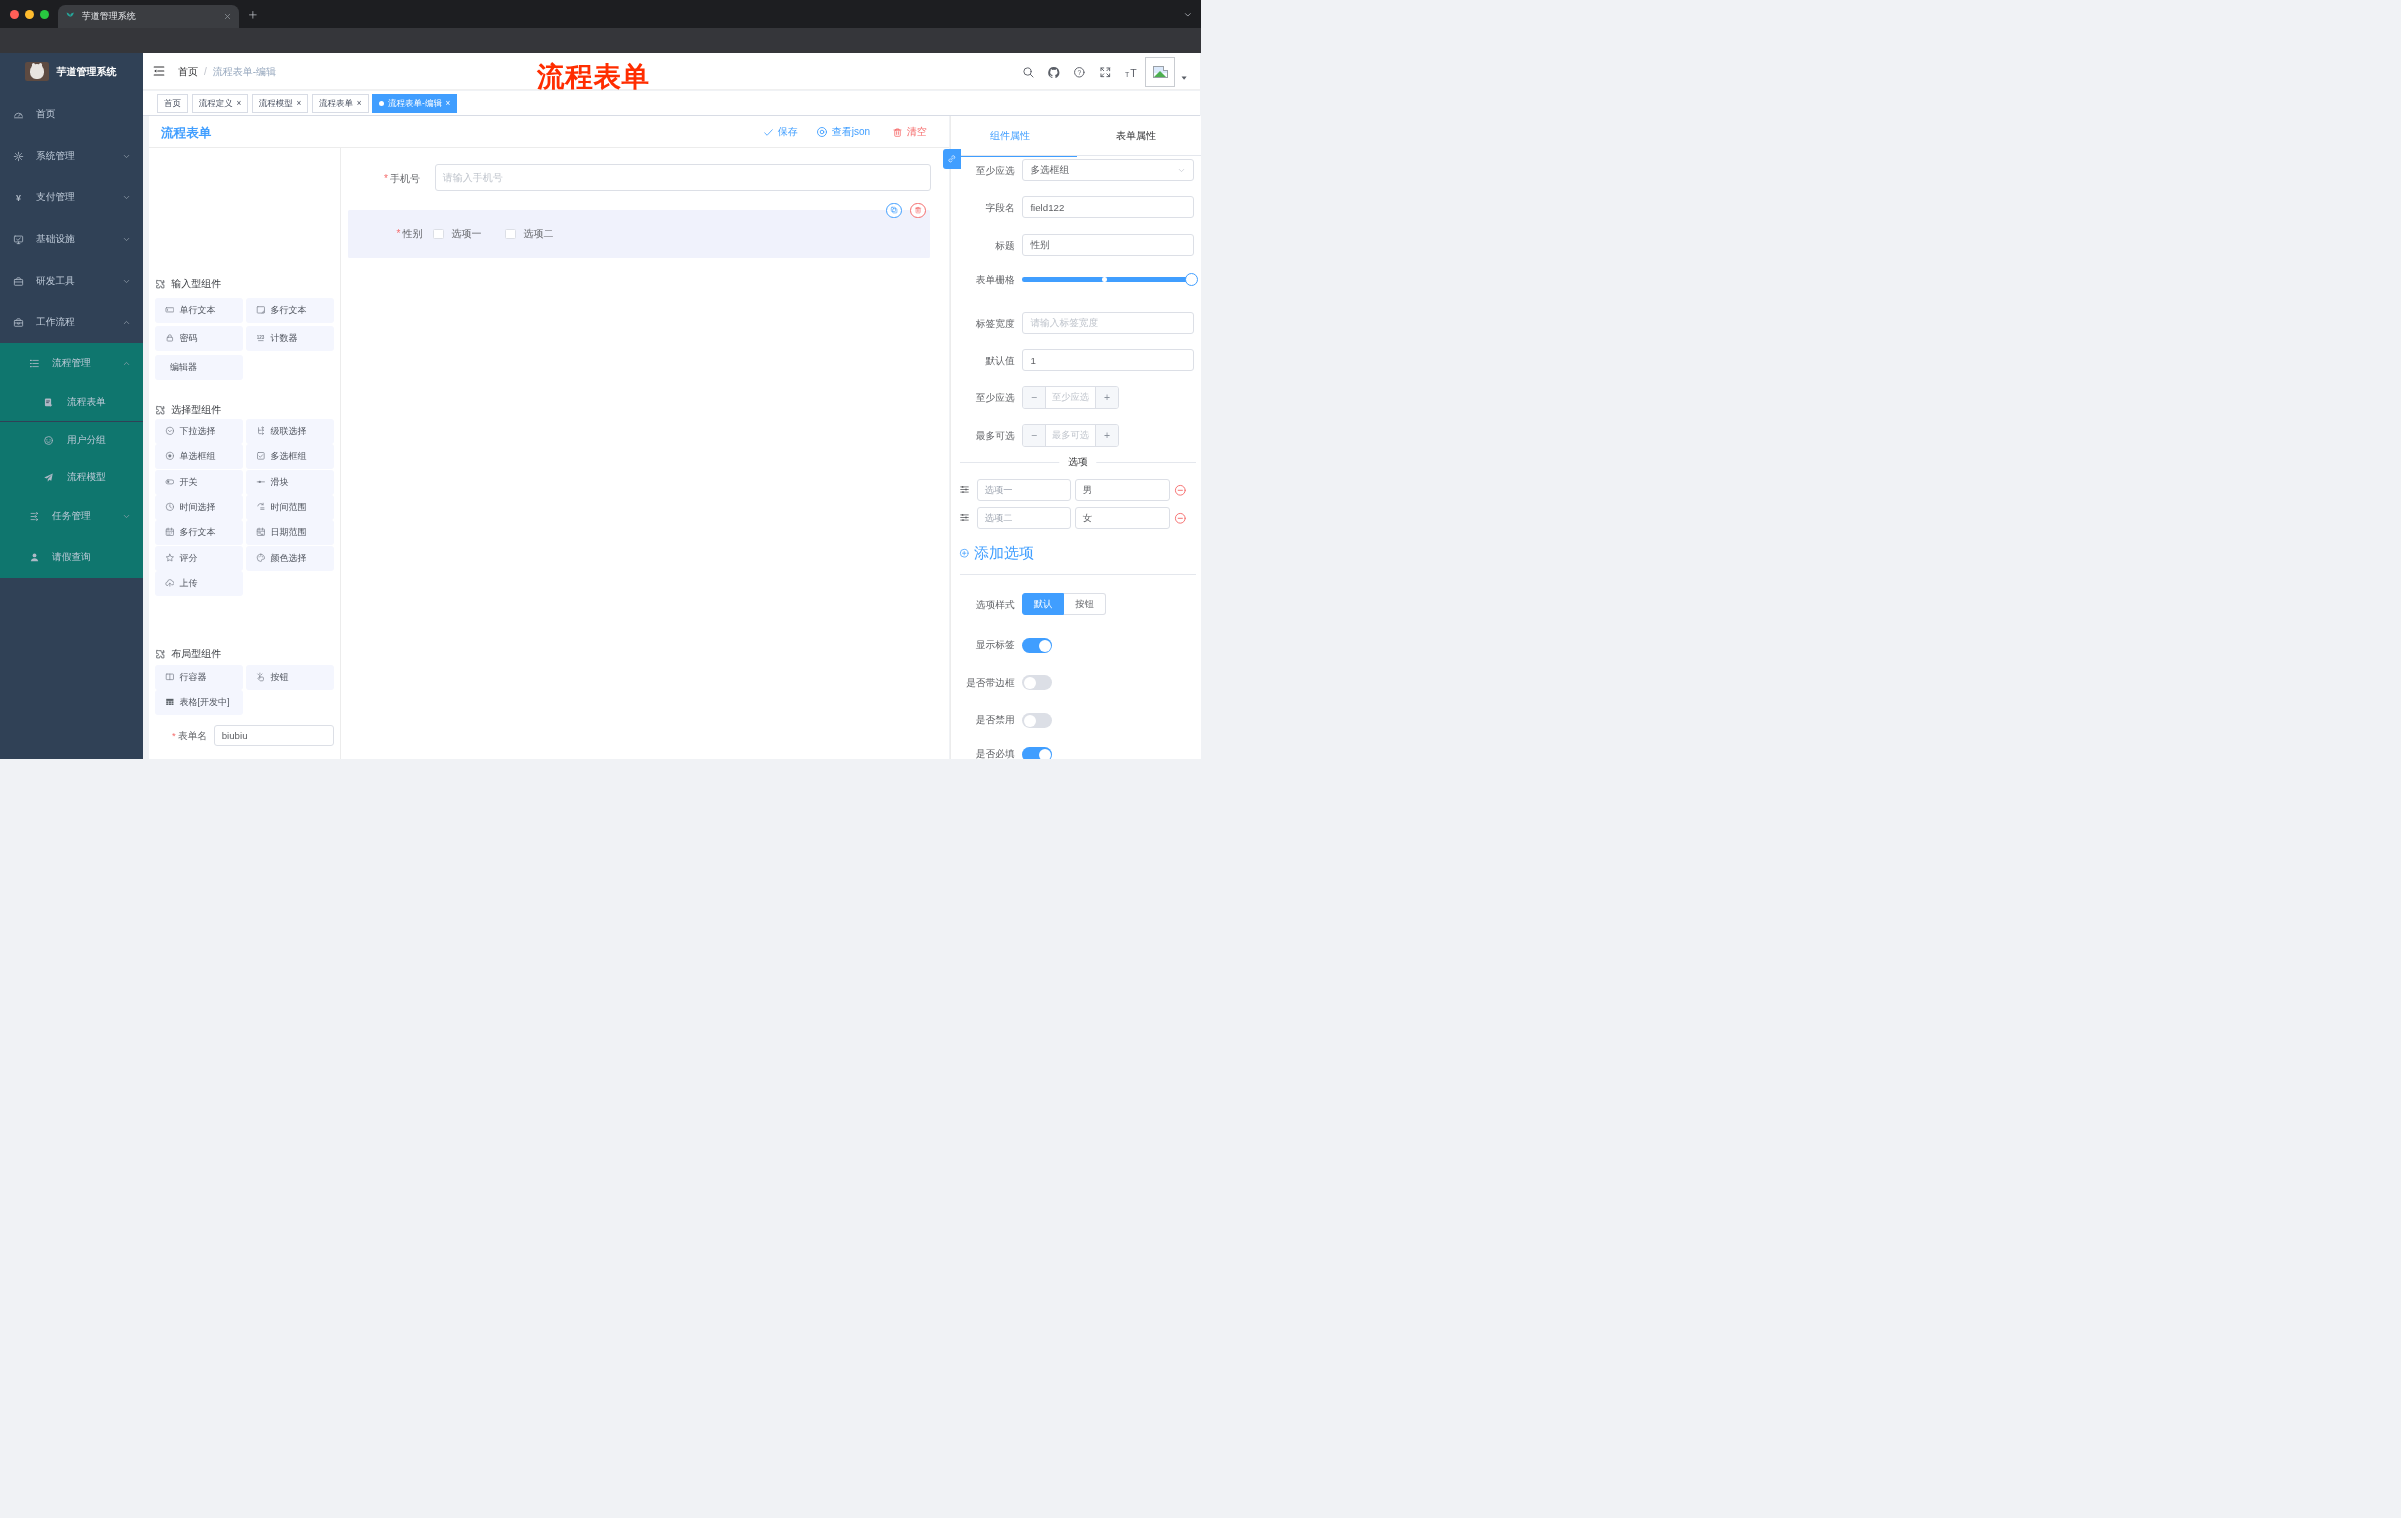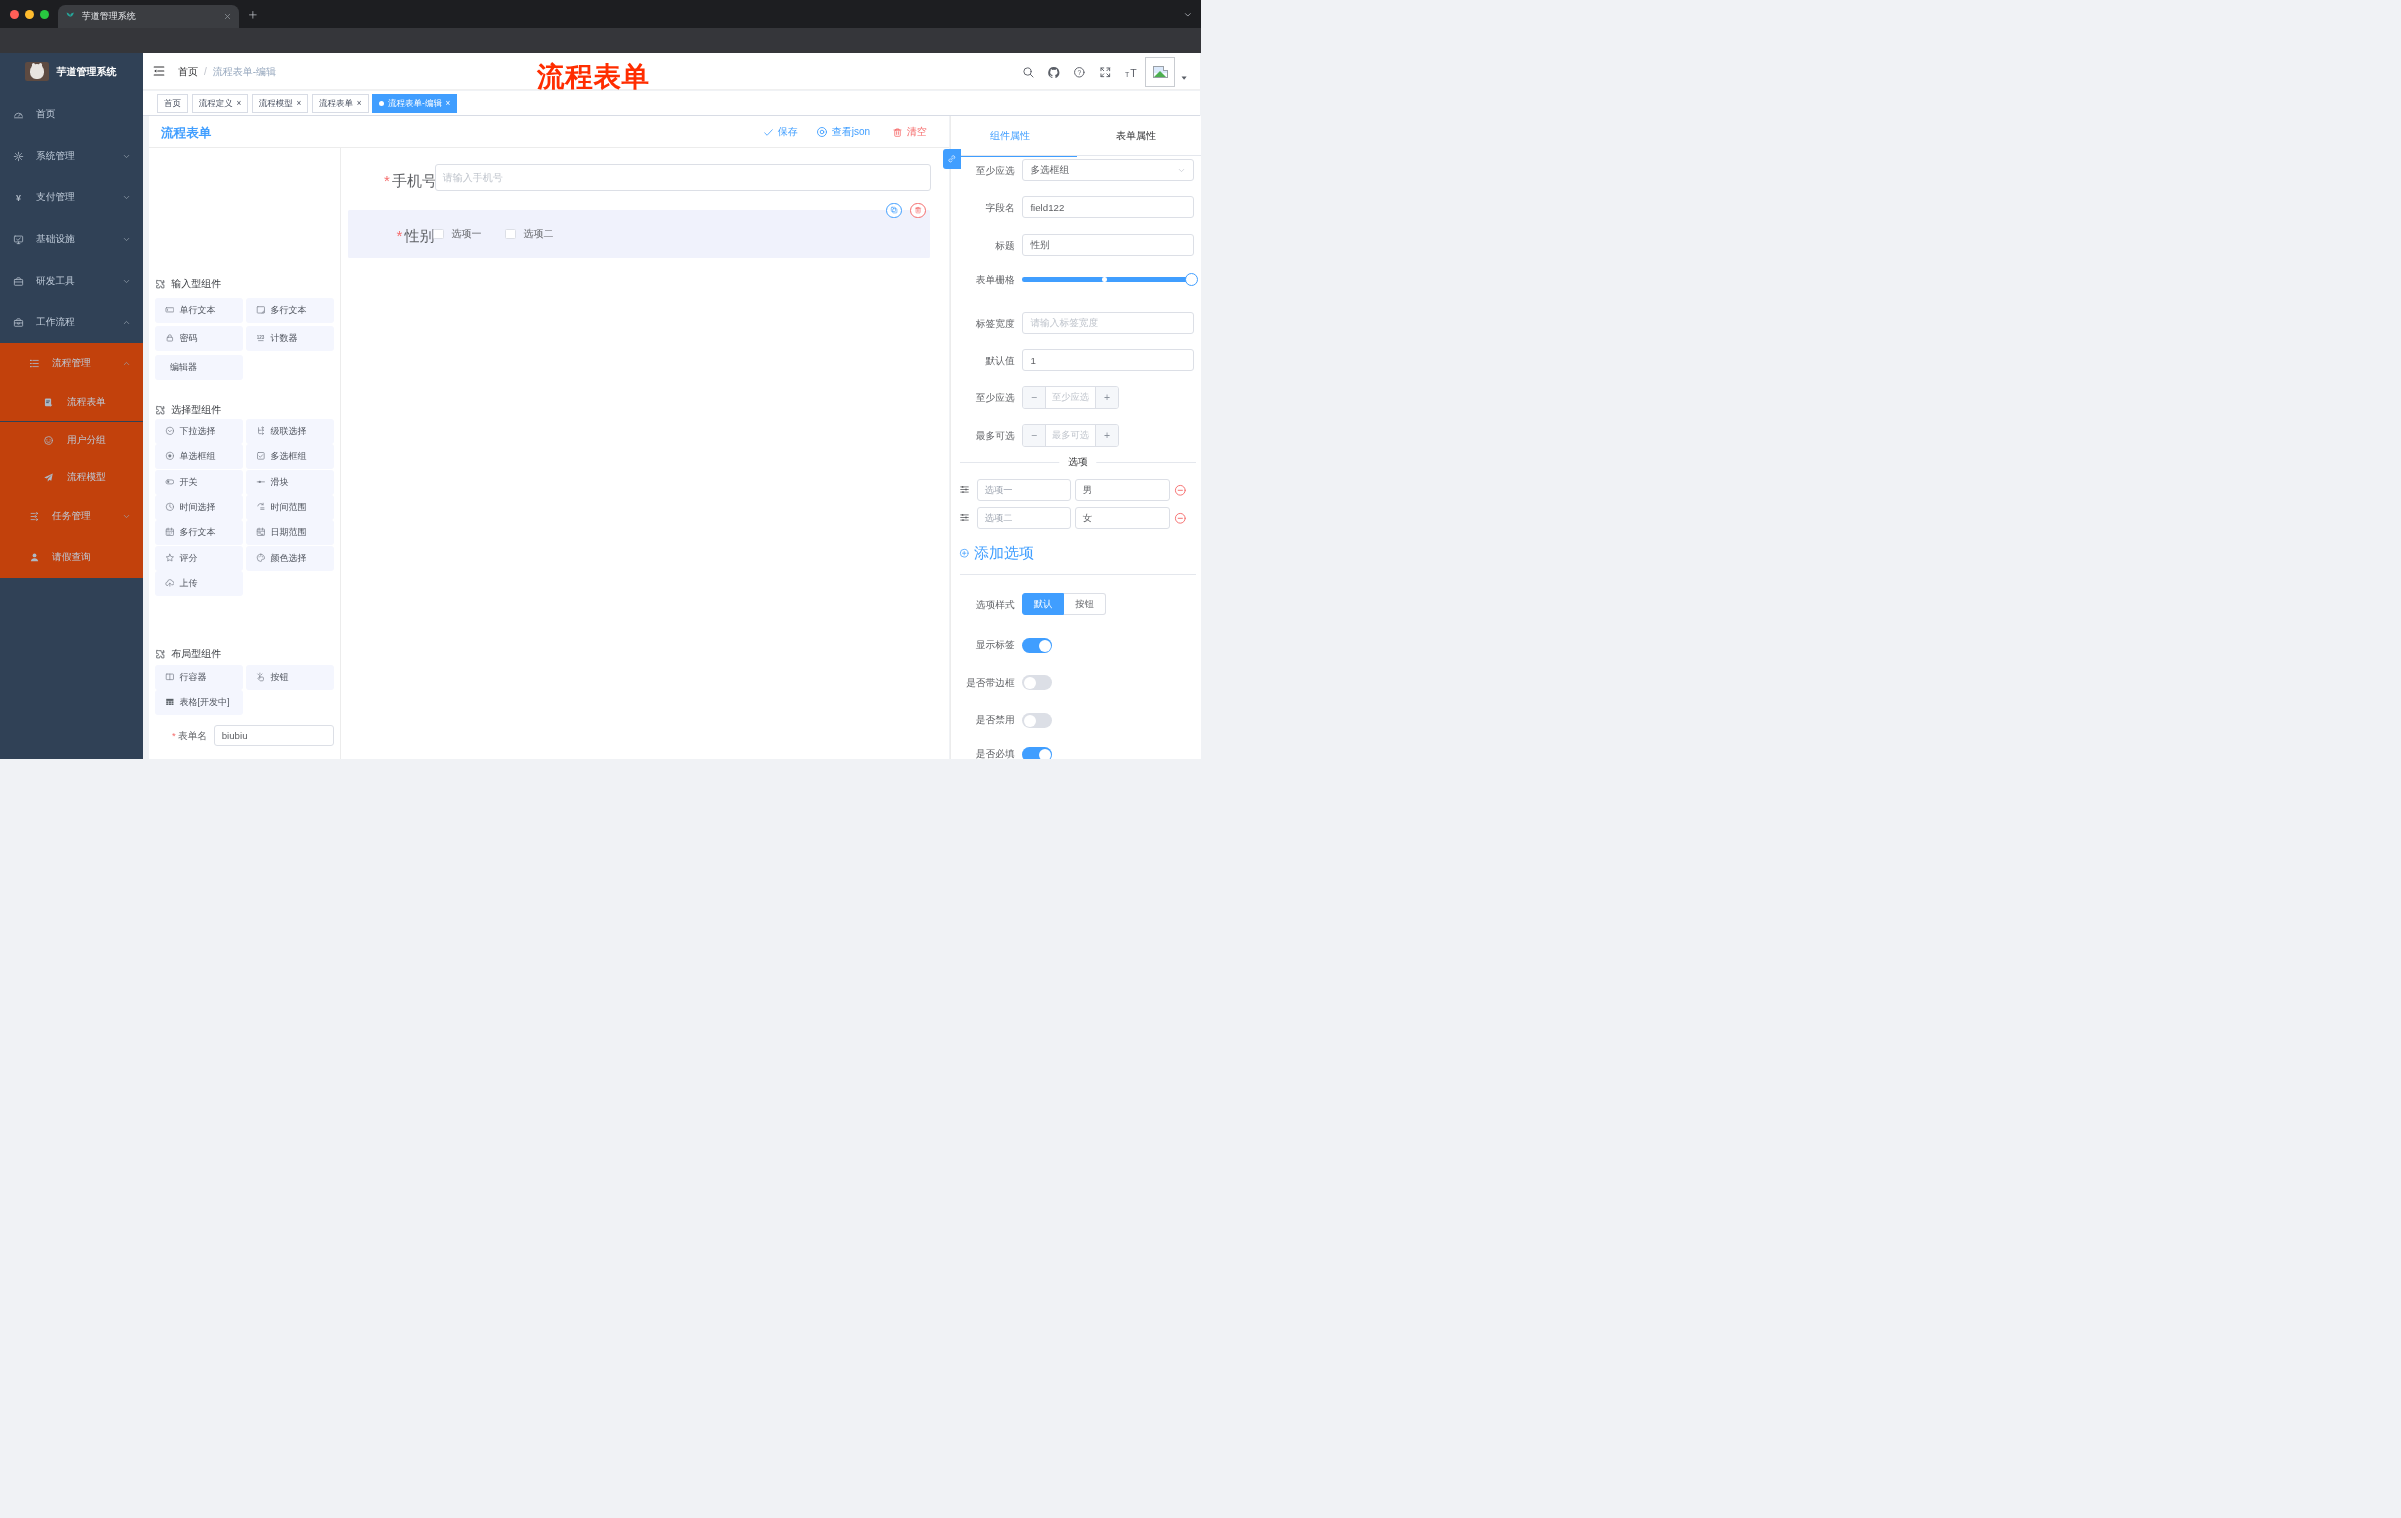--- a/index.html
+++ b/index.html
@@ -41,21 +41,21 @@
   #logo-row { left:0; top:0; width:143px; height:37px; padding-left:25px; gap:7.4px; }
   #logo-img { width:24px; height:19.3px; border-radius:2.2px; background:#5d4a41; overflow:hidden; position:relative; flex:0 0 auto; }
   #logo-img .bun { position:absolute; left:5.2px; top:2.2px; width:13.4px; height:15px; background:#e8e4e0; border-radius:50% 50% 45% 45%; }
   #logo-img .bun:before { content:""; position:absolute; left:1.5px; top:-1.5px; width:3px; height:5.2px; background:#e8e4e0; border-radius:1.5px; }
   #logo-img .bun:after { content:""; position:absolute; right:1.5px; top:-1.5px; width:3px; height:5.2px; background:#e8e4e0; border-radius:1.5px; }
   #logo-title { color:#fff; font-size:10px; font-weight:bold; white-space:nowrap; }
   .menu-item { position:absolute; left:0; width:143px; color:#bfcbd9; font-size:9.7px; display:flex; align-items:center; cursor:pointer; }
   .menu-item .mi-icon { position:absolute; color:#aeb9c6; }
   .menu-item .mi-label { position:absolute; white-space:nowrap; }
   .menu-item .mi-chev { position:absolute; right:12px; color:#9aa5b2; }
-  .submenu-bg { background:#c2410c; }
+  .submenu-bg { background:#0f766e; }
 
   
   #appheader { left:143px; top:53px; width:1057px; height:37px; background:#fff; border-bottom:0.7px solid #f0f0f0; z-index:2; }
   #hamburger { left:9px; top:11px; color:#303133; }
   #breadcrumb { left:35px; top:0; height:37px; font-size:10px; gap:6px; }
   #breadcrumb .home { color:#303133; }
   #breadcrumb .sep { color:#c0c4cc; }
   #breadcrumb .cur { color:#97a8be; }
   #watermark { left:394px; top:6px; width:267px; font-size:27.5px; font-weight:bold; letter-spacing:0.7px; white-space:nowrap; }
   .hd-ic { top:12.6px; color:#5a5e66; }
@@ -99,21 +99,21 @@
 
   
   #canvas { left:192px; top:32px; width:608px; height:612px; }
   #phone-input { left:94px; top:16.3px; width:496px; height:27px; font-size:10px; }
   #gender-block { left:7.4px; top:62px; width:582px; height:48px; background:#f0f2fc; border-radius:1.5px; }
   .cbox { position:absolute; top:18.6px; width:10.4px; height:10.4px; border:0.7px solid #dcdfe6; border-radius:1.5px; background:#fff; }
   .copt { position:absolute; top:17px; font-size:10px; color:#606266; }
   .act-circle { position:absolute; width:15.6px; height:15.6px; border-radius:50%; background:#fff; display:flex; align-items:center; justify-content:center; }
   .act-circle.b { border:0.7px solid #409eff; color:#409eff; }
   .act-circle.r { border:0.7px solid #f56c6c; color:#f56c6c; }
-  .canvas-label { position:absolute; font-size:15px; color:#606266; }
+  .canvas-label { position:absolute; font-size:10px; color:#606266; }
 
   
   #rp-tabs { left:0; top:0; width:251px; height:41px; }
   .rp-tab { position:absolute; top:13.4px; font-size:10px; cursor:pointer; }
   #rp-underline-gray { left:0; top:39px; width:251px; height:0.7px; background:#e4e7ed; }
   #rp-underline-blue { left:0; top:39px; width:126px; height:1.5px; background:#409eff; }
   #chain-tab { left:-8.2px; top:33px; width:18px; height:20px; background:#409eff; border-radius:3px 0 0 3px; display:flex; align-items:center; justify-content:center; color:#fff; z-index:4; }
   .rp-label { position:absolute; font-size:9.7px; color:#606266; text-align:right; width:71px; left:-7.4px; white-space:nowrap; }
   .rp-ipt { position:absolute; left:71px; width:172px; border:0.7px solid #dcdfe6; border-radius:3px; background:#fff; font-size:9.7px; color:#606266; display:flex; align-items:center; padding:0 7.4px; }
   .rp-ipt.ph { color:#bfc4cc; }

